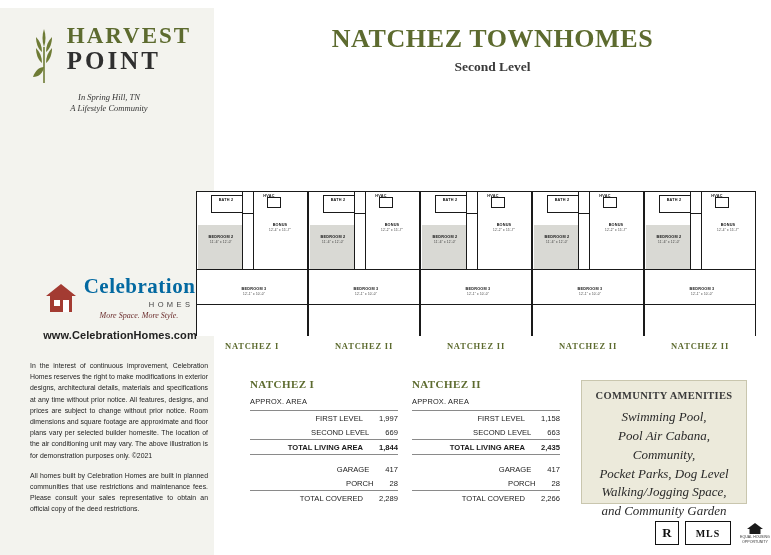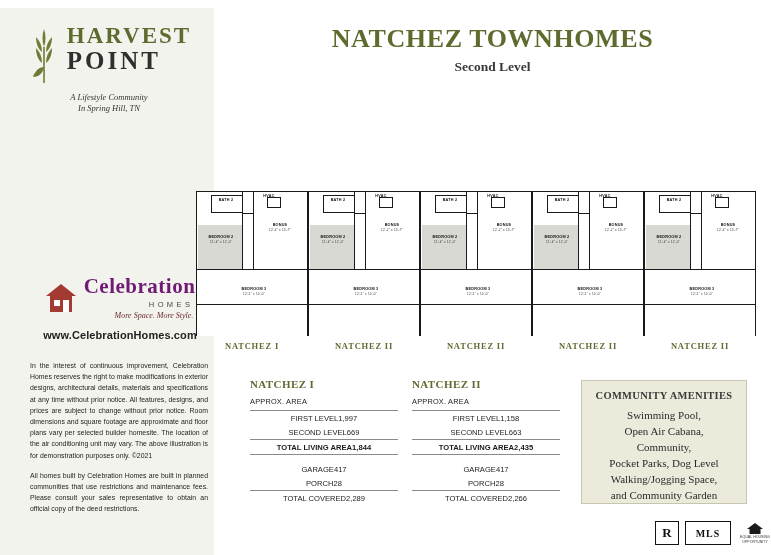--- a/index.html
+++ b/index.html
@@ -30,30 +30,30 @@
   .tagline{
     margin-top:7px;font-family:"Liberation Serif", serif;font-style:italic;
     font-size:8.5px;color:#333;line-height:1.35;text-align:center;
   }
 
   
   .celeb{position:absolute;left:40px;top:268px;width:160px;text-align:center;}
   .celeb-top{display:flex;align-items:center;justify-content:center;}
   .house{width:32px;height:30px;margin-right:7px;}
   .celeb-name{
-    font-family:"Liberation Serif", serif;font-size:21px;color:#701a75;
+    font-family:"Liberation Serif", serif;font-size:21px;color:#0369a1;
     letter-spacing:0.5px;font-weight:700;line-height:1;
   }
   .celeb-sub{
     font-size:7.5px;letter-spacing:3.4px;color:#444;margin-top:3px;text-align:right;
     padding-right:2px;
   }
   .celeb-slog{
     font-family:"Liberation Serif", serif;font-style:italic;font-size:8px;color:#6a2b2b;
-    margin-top:2px;text-align:right;padding-right:2px;
+    margin-top:2px;text-align:right;padding-right:17px;
   }
   .celeb-url{
     margin-top:9px;font-size:11px;font-weight:bold;color:#222;letter-spacing:0.1px;
   }
 
   .legal{position:absolute;left:30px;top:352px;width:178px;color:#1c1c1c;}
   .legal p{margin:0 0 9px 0;font-size:6.9px;line-height:1.62;text-align:justify;}
 
   
   .title{
@@ -89,40 +89,40 @@
 
   
   .tbl{position:absolute;top:370px;width:148px;font-size:7.6px;color:#1b1b1b;}
   .tbl.t1{left:250px;}
   .tbl.t2{left:412px;}
   .tbl h3{
     margin:0 0 7px 0;font-family:"Liberation Serif", serif;font-size:11px;color:#5d6b2f;
     letter-spacing:0.4px;font-weight:700;
   }
   .tbl .cap{font-size:7.4px;color:#222;margin-bottom:4px;letter-spacing:0.2px;}
-  .row{display:flex;justify-content:center;padding:2.5px 0;}
+  .row{display:flex;justify-content:flex-end;padding:2.5px 0;gap:16px;}
   .row.bt{border-top:1px solid #8a8a8a;}
   .row.bb{border-bottom:1px solid #8a8a8a;}
   .row.total{font-weight:bold;}
   .gap{height:7px;}
 
   
   .amen{
     position:absolute;left:581px;top:372px;width:166px;height:124px;
     background:#eceadb;border:1px solid #c9c6ae;
     display:flex;flex-direction:column;align-items:center;justify-content:flex-start;
     padding-top:9px;box-sizing:border-box;
   }
   .amen h4{
     margin:0 0 7px 0;font-family:"Liberation Serif", serif;font-size:10.5px;color:#3a3a3a;
     letter-spacing:0.3px;font-weight:700;
   }
   .amen ul{margin:0;padding:0;list-style:none;text-align:center;}
   .amen li{
-    font-family:"Liberation Serif", serif;font-size:11px;color:#2a2a2a;
+    font-family:"Liberation Serif", serif;font-style:italic;font-size:13px;color:#2a2a2a;
     line-height:1.45;
   }
 
   
   .foot{position:absolute;left:655px;top:513px;display:flex;align-items:center;gap:6px;}
   .eho{width:22px;height:22px;border:1.3px solid #111;display:flex;align-items:center;justify-content:center;
        font-family:"Liberation Serif", serif;font-weight:bold;font-size:13px;color:#111;}
   .mls{width:44px;height:22px;border:1.2px solid #111;display:flex;align-items:center;justify-content:center;
        font-family:"Liberation Serif", serif;font-weight:bold;font-size:10px;letter-spacing:1px;color:#111;}
   .eho-txt{font-size:3.6px;color:#333;line-height:1.2;text-align:center;width:36px;}
@@ -148,22 +148,22 @@
               <path d="M17 40 C12 40 8 44 6 50 C12 50 16 46 17 40 Z"></path>
             </g>
           </svg>
         </div>
         <div class="brand-words">
           <div class="harvest">HARVEST</div>
           <div class="point">POINT</div>
         </div>
       </div>
       <div class="tagline">
+        <div>In Spring Hill, TN</div>
         <div>A Lifestyle Community</div>
-        <div>In Spring Hill, TN</div>
       </div>
     </div>
 
     <div class="celeb">
       <div class="celeb-top">
         <div class="house">
           <svg viewBox="0 0 32 30" width="32" height="30">
             <path d="M16 1 L31 13 L27 13 L27 29 L5 29 L5 13 L1 13 Z" fill="#a33b32"></path>
             <rect x="9" y="17" width="6" height="6" fill="#fff"></rect>
             <rect x="18" y="17" width="6" height="12" fill="#fff"></rect>
@@ -402,21 +402,21 @@
     <div class="row">
       <span>TOTAL COVERED</span>
       <span>2,266</span>
     </div>
   </div>
 
   <div class="amen">
     <h4>COMMUNITY AMENITIES</h4>
     <ul>
       <li>Swimming Pool,</li>
-      <li>Open Air Cabana,</li>
+      <li>Pool Air Cabana,</li>
       <li>Community,</li>
       <li>Pocket Parks, Dog Level</li>
       <li>Walking/Jogging Space,</li>
       <li>and Community Garden</li>
     </ul>
   </div>
 
   <div class="foot">
     <div class="eho">
       <span>R</span>

